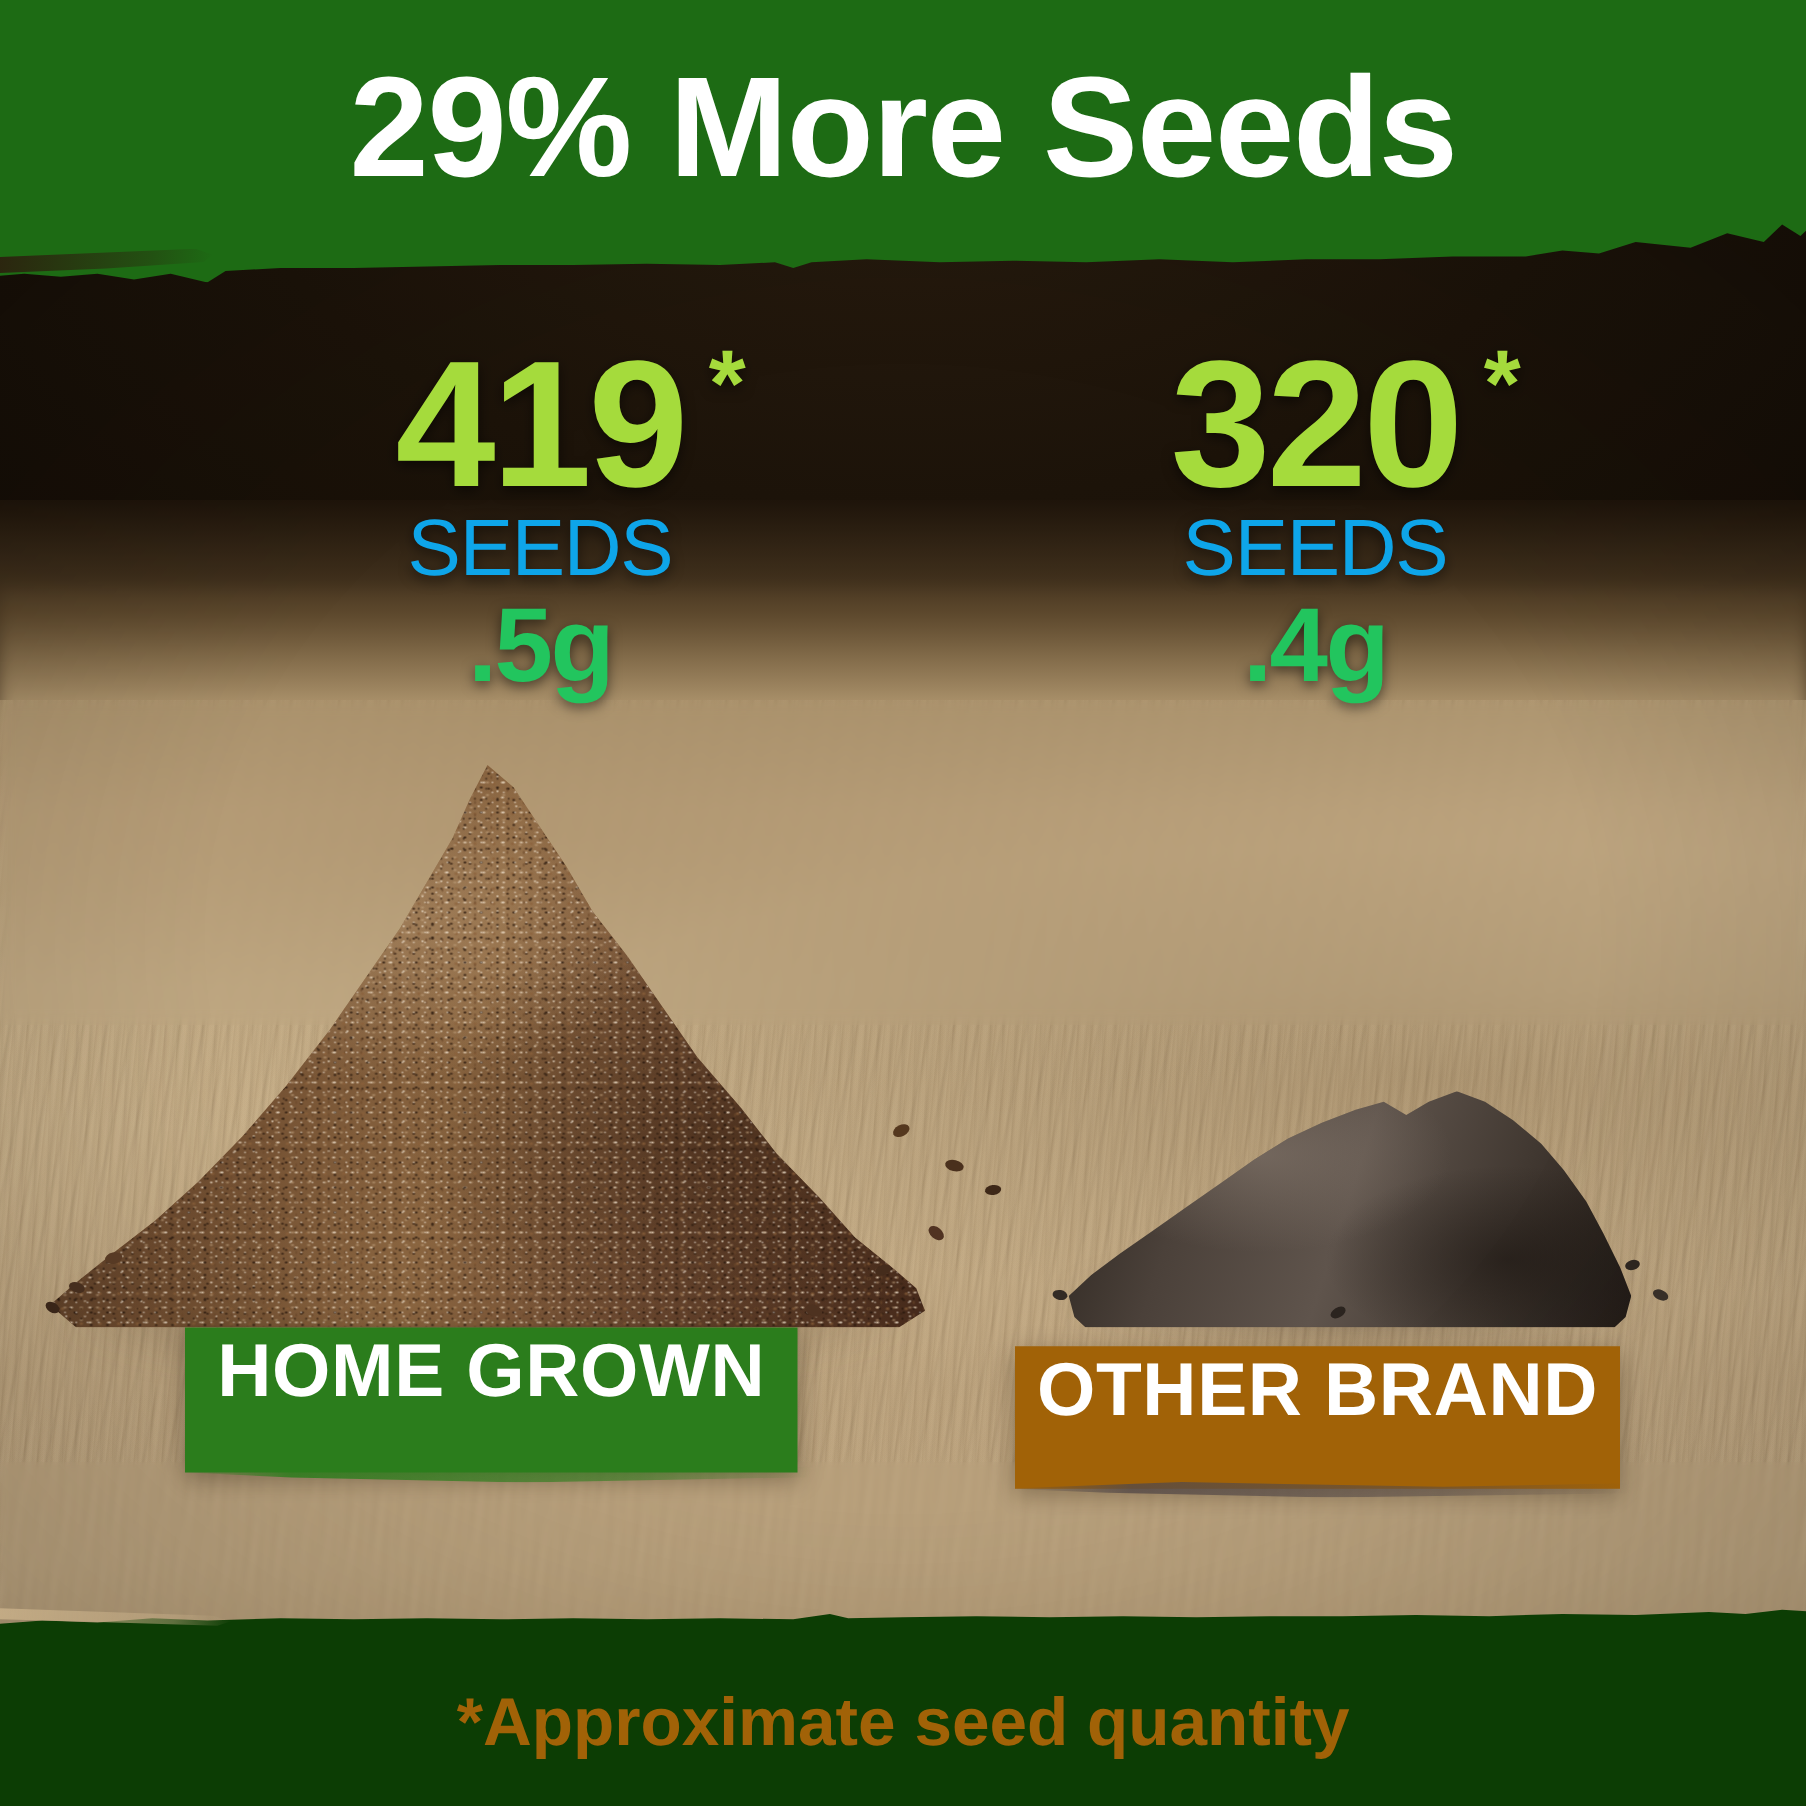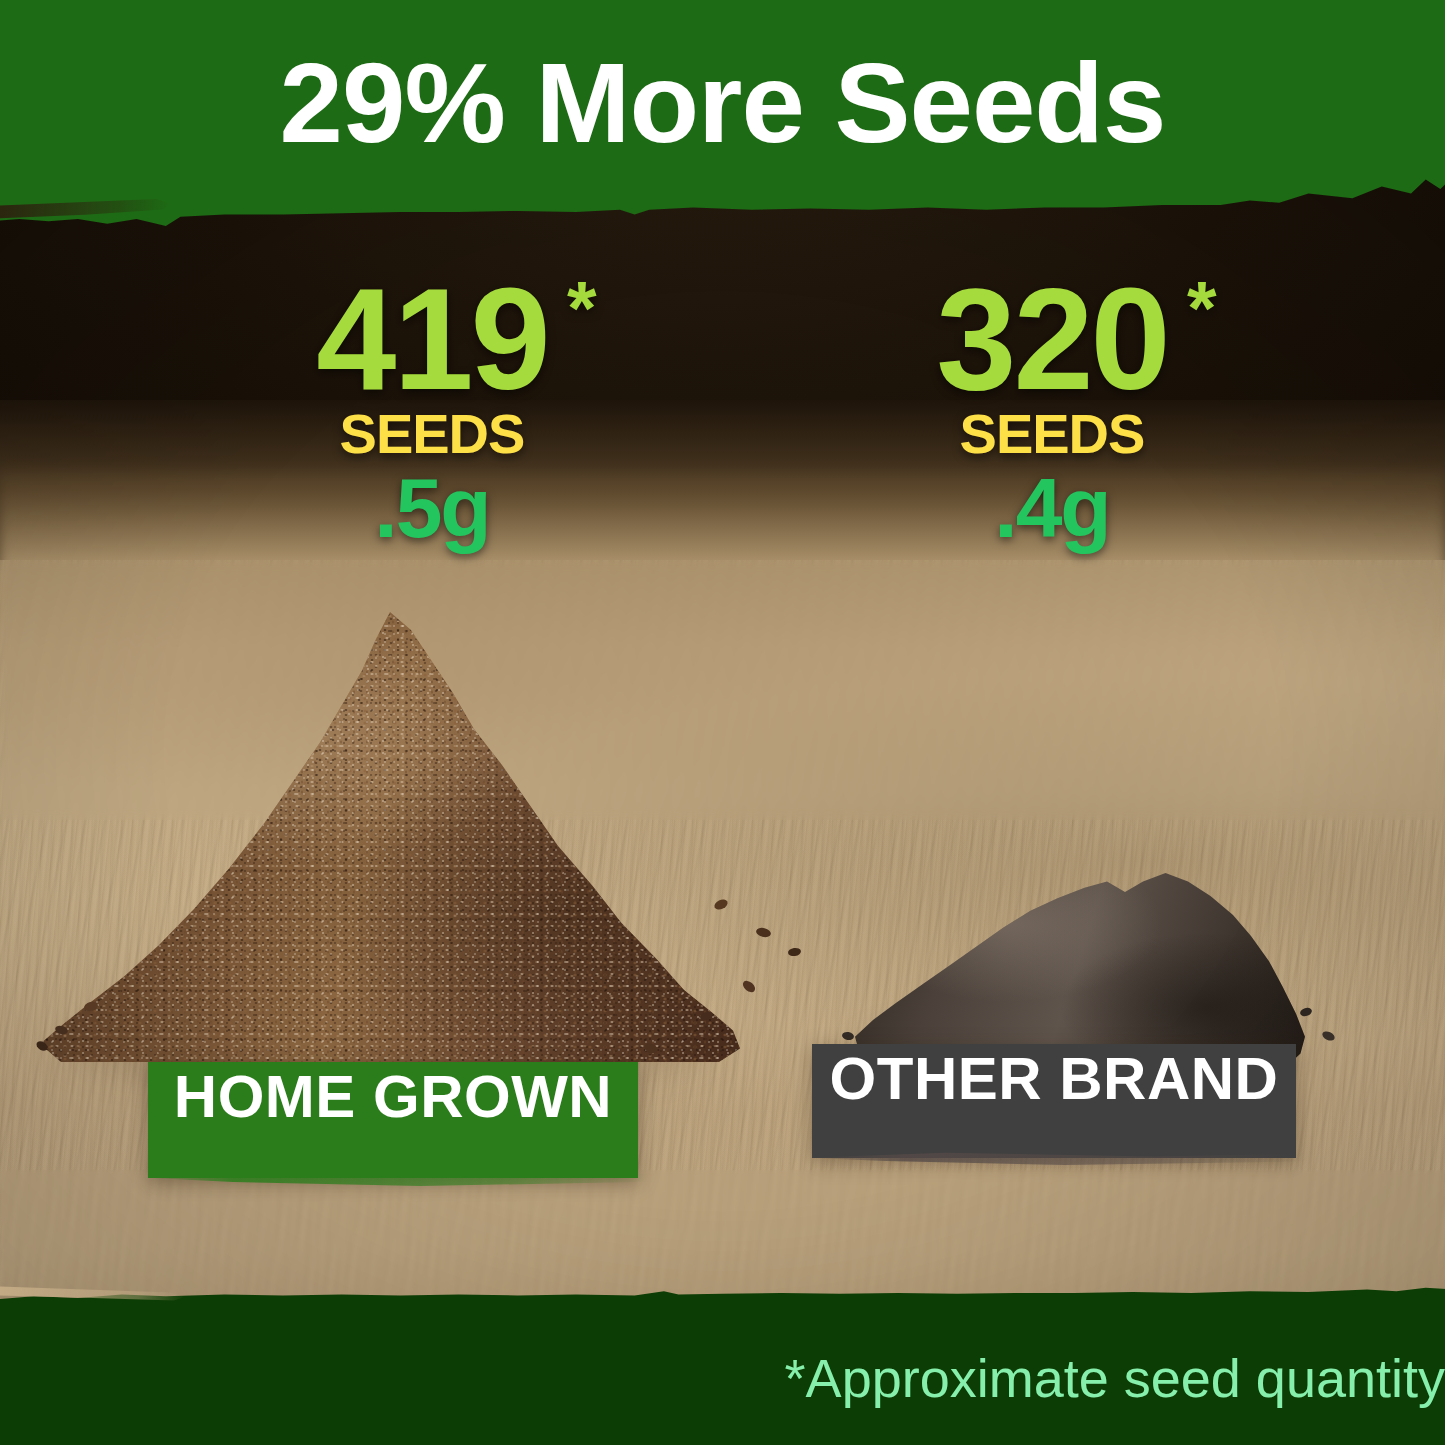--- a/index.html
+++ b/index.html
@@ -320,24 +320,24 @@
     width: 185px;
     height: 20px;
     background: linear-gradient(95deg, rgba(196,172,134,.95), rgba(196,172,134,.45) 75%, rgba(196,172,134,0));
     clip-path: polygon(0% 18%, 92% 48%, 100% 70%, 94% 88%, 46% 74%, 0% 62%);
     z-index: 6;
   }
   .footer-note {
     position: absolute;
     left: 0; right: 0;
     bottom: 40px;
-    text-align: right;
-    color: #86efac;
+    text-align: center;
+    color: #a16207;
     font-size: 54px;
-    font-weight: 400;
+    font-weight: 700;
     letter-spacing: 0px;
     line-height: 1;
     z-index: 7;
   }
 
   
   .stat {
     position: absolute;
     text-align: center;
     z-index: 4;
@@ -357,23 +357,23 @@
   .stat-ast {
     position: absolute;
     right: -46px;
     top: 2px;
     color: #a5db3c;
     font-size: 76px;
     font-weight: 700;
   }
   .stat-label {
     margin-top: -6px;
-    color: #fde047;
-    font-size: 56px;
-    font-weight: 700;
+    color: #0ea5e9;
+    font-size: 64px;
+    font-weight: 400;
     letter-spacing: -1px;
   }
   .stat-weight {
     margin-top: 4px;
     color: #22c55e;
     font-size: 84px;
     font-weight: 700;
     letter-spacing: -2px;
   }
   
@@ -404,24 +404,24 @@
     
     content: "";
     position: absolute;
     left: -6px; right: -10px; bottom: -8px;
     height: 14px;
     background: linear-gradient(92deg, rgba(43,125,28,.0), rgba(43,125,28,.85) 18%, rgba(43,125,28,.55) 72%, rgba(43,125,28,0));
     clip-path: polygon(0% 40%, 30% 0%, 72% 30%, 100% 10%, 100% 70%, 55% 100%, 18% 72%);
   }
   .brand-other {
     left: 812px;
-    top: 1044px;
+    top: 1077px;
     width: 484px;
     height: 114px;
-    background: #404040;
+    background: #a16207;
     font-size: 60px;
     box-shadow: 0 5px 18px rgba(40,26,10,.34);
   }
   .brand-other::after {
     content: "";
     position: absolute;
     left: -6px; right: -8px; bottom: -7px;
     height: 13px;
     background: linear-gradient(92deg, rgba(85,74,72,0), rgba(85,74,72,.8) 20%, rgba(85,74,72,.5) 70%, rgba(85,74,72,0));
     clip-path: polygon(0% 45%, 28% 5%, 70% 34%, 100% 12%, 100% 74%, 52% 100%, 16% 70%);

